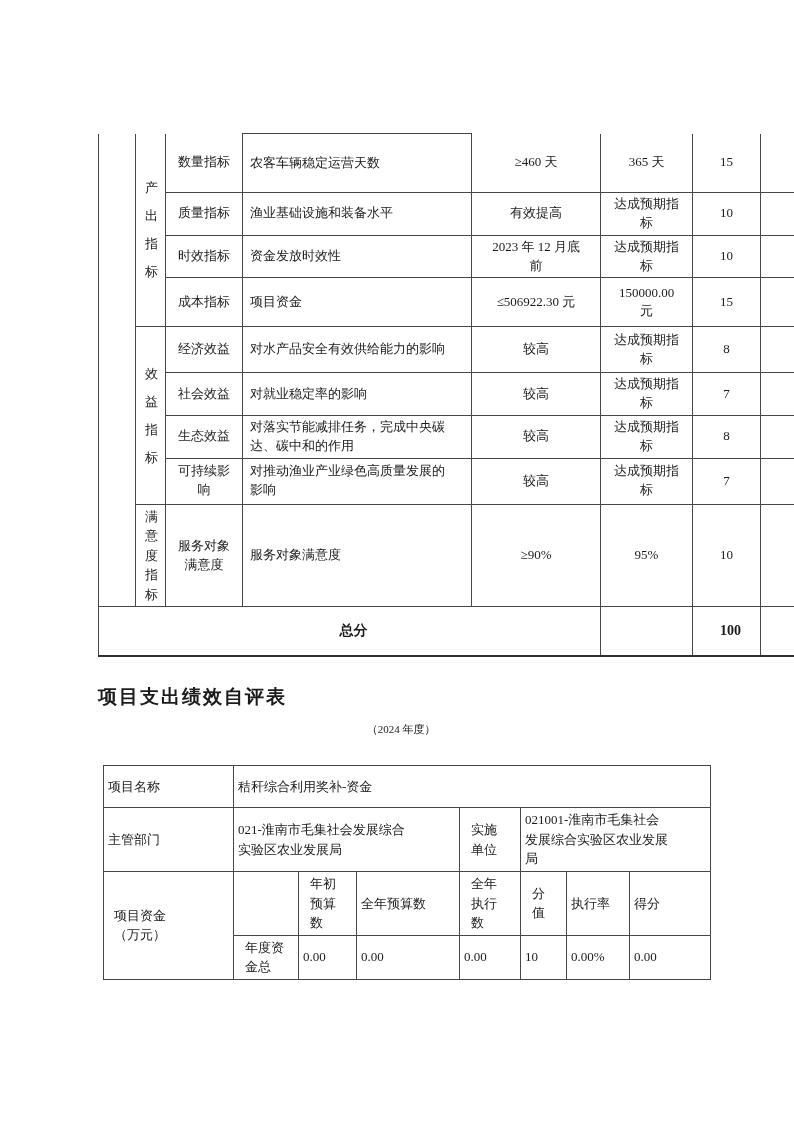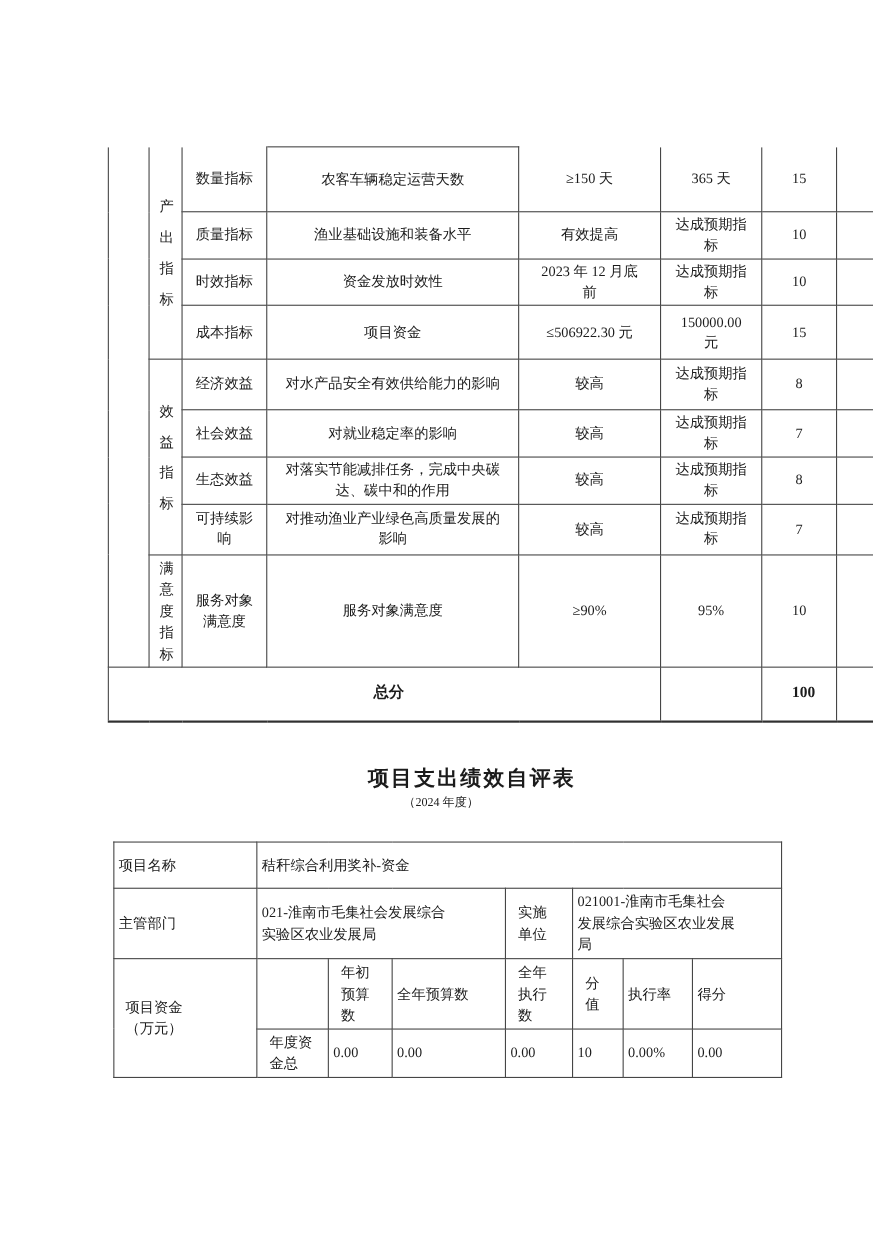--- a/index.html
+++ b/index.html
@@ -14,30 +14,30 @@
 
   
   .t1 { position:absolute; left:98px; top:133px; width:696px; }
   .t1 td {
     border:1px solid #464646; text-align:center; vertical-align:middle;
     font-size:13px; line-height:1.45; padding:2px 4px; white-space:pre-line;
   }
   .t1 tr.r1 > td { border-top:none; }          
   .t1 tr.r1 > td.desc { border-top:1px solid #464646; }
   .t1 td.cut { border-right:none; }            
-  .t1 td.desc { text-align:center; padding:2px 7px; }
+  .t1 td.desc { text-align:left; padding:2px 7px; }
   .t1 td.type { padding:2px 9px; }
   .vtext { width:15px; margin:0 auto; word-break:break-all; line-height:2.15; text-align:right; }
   .vtext.tight { line-height:1.5; }
   .t1 tr.total > td { border-bottom:2px solid #303030; font-weight:bold; font-size:14px;padding-left:12px; }
 
   
   .doc-title {
-    position:absolute; left:98px; top:684px; width:662px; text-align:center;
-    font-size:19px; font-weight:bold; letter-spacing:2px;margin-top:11px;
+    position:absolute; left:98px; top:684px; width:662px; text-align:left;
+    font-size:19px; font-weight:bold; letter-spacing:2px;
   }
   .doc-subtitle {
     position:absolute; left:98px; top:722px; width:662px; text-align:center;
     font-size:11px; transform:translateX(-28px);
   }
 
   
   .t2 { position:absolute; left:103px; top:765px; width:607px; }
   .t2 td {
     border:1px solid #464646; text-align:left; vertical-align:middle;
@@ -67,21 +67,21 @@
         <col style="width:92px">
         <col style="width:68px">
         <col style="width:34px">
     </colgroup>
     <tbody>
         <tr class="r1" style="height:59px">
       <td rowspan="9"></td>
       <td rowspan="4"><div class="vtext">产出指标</div></td>
       <td class="type">数量指标</td>
       <td class="desc">农客车辆稳定运营天数</td>
-      <td>≥150 天</td>
+      <td>≥460 天</td>
       <td>365 天</td>
       <td>15</td>
       <td class="cut"></td>
     </tr>
     <tr style="height:40px">
       <td class="type">质量指标</td>
       <td class="desc">渔业基础设施和装备水平</td>
       <td>有效提高</td>
       <td>达成预期指
 标</td>

